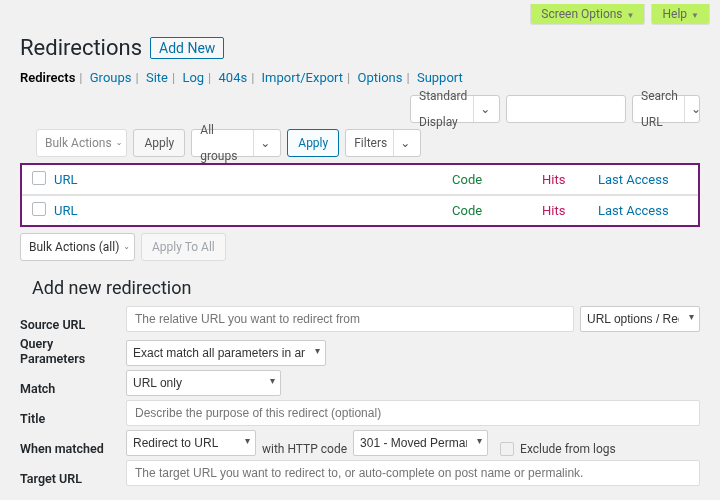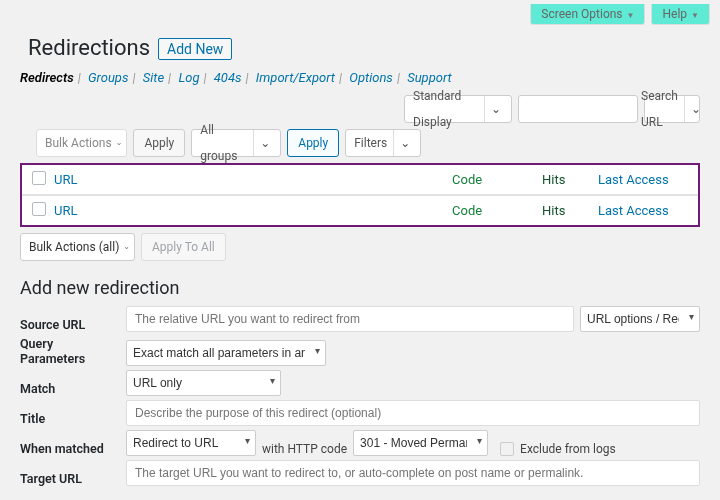--- a/index.html
+++ b/index.html
@@ -14,60 +14,59 @@
   .top-tabs {
     display: flex;
     justify-content: flex-end;
     gap: 6px;
     padding: 4px 10px 0;
   }
   .top-tab {
     border: 1px solid #ddd;
     border-top: none;
     border-radius: 0 0 3px 3px;
-    background: #5eead4;
+    background: #bef264;
     padding: 3px 10px;
     font-size: 12px;
     color: #666;
     cursor: pointer;
   }
   .tri-down {
     display: inline-block;
     margin-left: 4px;
     font-size: 8px;
     color: #777;
   }
   .page {
     padding: 8px 20px 30px;
   }
   .title-row {
     display: flex;
-    align-items: flex-end;
+    align-items: center;
     gap: 8px;
-    margin: 2px 8px 10px;
+    margin: 2px 0 10px;
   }
   h1 {
     font-size: 22px;
     font-weight: 400;
     margin: 0;
     color: #23282d;
   }
   .title-btn {
     border: 1px solid #0073aa;
     color: #0073aa;
     background: #f7f7f7;
     padding: 2px 8px;
     font-size: 14px;
     border-radius: 2px;
     cursor: pointer;
   }
   .subnav {
     margin: 0 0 10px;
     font-size: 13px;
-    font-style: italic;
   }
   .subnav a, .subnav .current {
     margin: 0;
     text-decoration: none;
   }
   .subnav a { color: #0073aa; cursor: pointer; }
   .subnav .sep { color: #999; margin: 0 4px; }
   .subnav .current { color: #000; font-weight: 600; }
   .bar {
     display: flex;
@@ -93,49 +92,49 @@
   .select-arrow {
     border-left: 1px solid #ddd;
     margin-left: 6px;
     padding: 0 6px;
     color: #555;
   }
   .btn { background: #f7f7f7; cursor: pointer; padding: 0 10px; }
   .btn.disabled { color: #a0a5aa; cursor: default; border-color: #ddd; }
   .btn.primary { border-color: #0073aa; color: #0073aa; background: #f7fcfe; }
   .input-plain { background: #fff; width: 120px; }
-  .display-select { width: 108px; padding-left: 8px; }
-  .search-box { width: 56px; justify-content: center; }
+  .display-select { width: 90px; padding-left: 8px; }
+  .search-box { width: 68px; }
   .bulk-actions { border-color: #ddd; color: #888; margin-left: 16px; }
   .table {
     border: 2px solid #701a75;
     background: #fff;
     margin-bottom: 6px;
   }
   .trow {
     display: flex;
     align-items: center;
     padding: 6px 10px;
     font-size: 13px;
   }
   .trow.head { border-bottom: 1px solid #e1e1e1; }
   .trow.foot { border-top: 1px solid #e1e1e1; }
   .trow.body { background: #f9f9f9; color: #666; padding-left: 46px; font-style: normal; }
   .col-cb { width: 22px; }
   .col-url { flex: 1; color: #0073aa; cursor: pointer; }
   .col-code { width: 90px; color: #15803d; }
-  .col-hits { width: 56px; color: #14532d; cursor: pointer; }
+  .col-hits { width: 56px; color: #be185d; cursor: pointer; }
   .col-last { width: 90px; color: #0073aa; cursor: pointer; }
   .cbx {
     width: 14px; height: 14px; border: 1px solid #b4b9be; border-radius: 2px; display: inline-block; background: #fff;
   }
   h2 {
     font-size: 18px;
     font-weight: 400;
-    margin: 16px 0 8px;
+    margin: 16px 12px 8px;
     color: #23282d;
   }
   .form-row {
     display: flex;
     align-items: flex-end;
     margin-bottom: 4px;
     gap: 6px;
   }
   .label {
     width: 100px;

